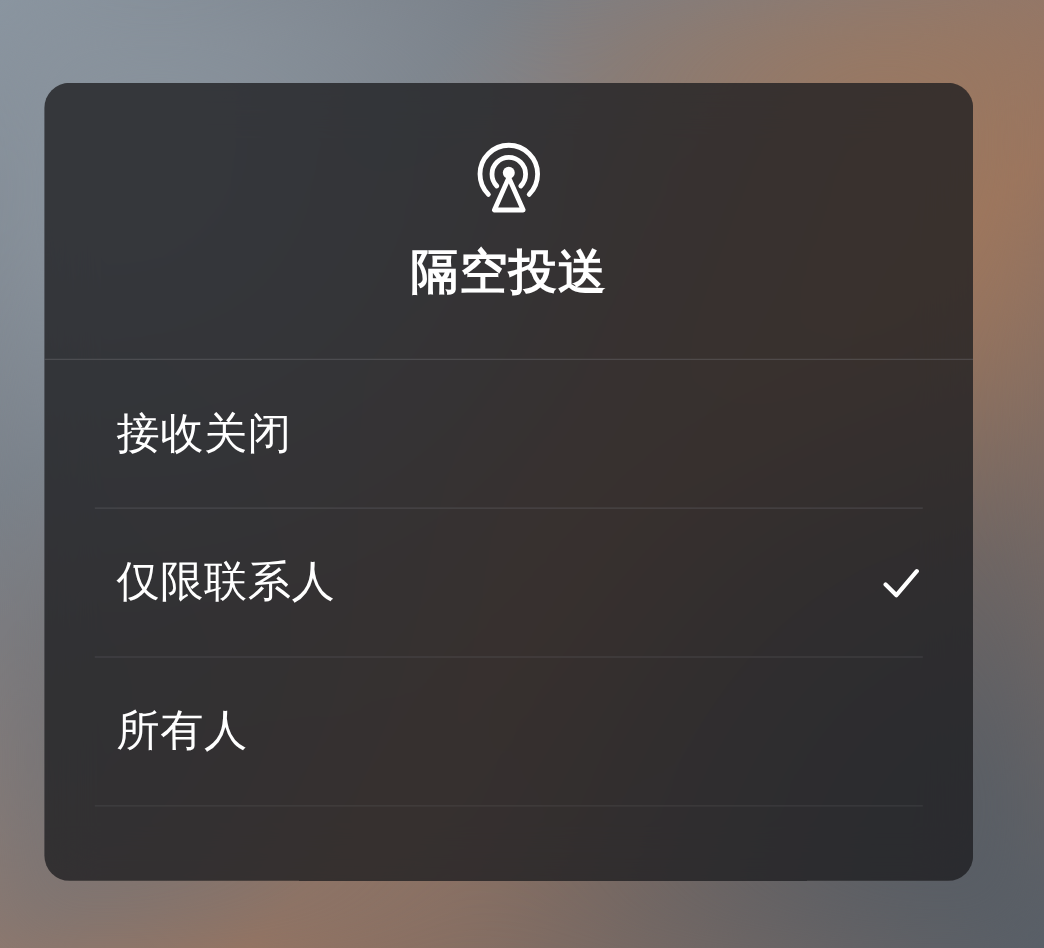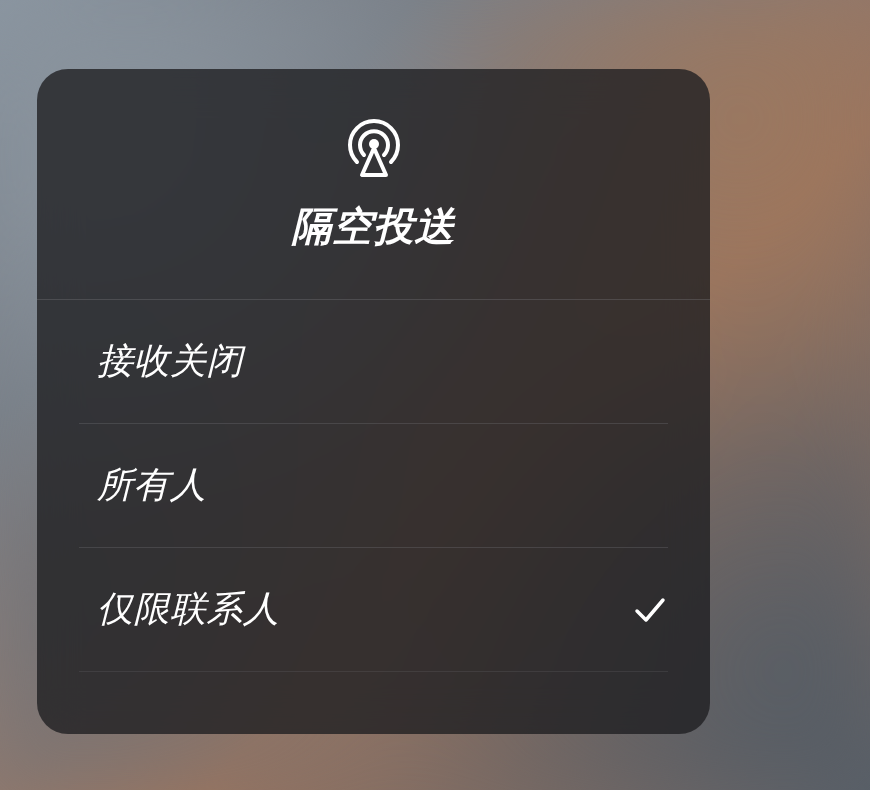--- a/index.html
+++ b/index.html
@@ -26,27 +26,26 @@
         radial-gradient(circle at 85% 15%, rgba(160,120,90,0.6) 0%, transparent 35%),
         radial-gradient(circle at 90% 85%, rgba(80,90,100,0.7) 0%, transparent 40%),
         radial-gradient(circle at 10% 80%, rgba(100,110,120,0.5) 0%, transparent 40%);
       filter: blur(30px);
     }
     
     .panel {
       position: absolute;
       top: 69px;
       left: 37px;
-      width: 673px;
+      width: 774px;
       height: 665px;
       background: rgba(30, 30, 32, 0.78);
-      border-radius: 31px;
+      border-radius: 21px;
       overflow: hidden;
       backdrop-filter: blur(20px);
-      font-style: italic;
     }
     
     .header {
       display: flex;
       flex-direction: column;
       align-items: center;
       justify-content: center;
       height: 231px;
       border-bottom: 1px solid rgba(120, 120, 125, 0.35);
     }
@@ -126,25 +125,25 @@
     </div>
     <div class="title">隔空投送</div>
   </div>
 
   <div class="options">
     <div class="option-row">
       <span class="option-label">接收关闭</span>
 
     </div>
     <div class="option-row">
-      <span class="option-label">所有人</span>
-
-    </div>
-    <div class="option-row">
       <span class="option-label">仅限联系人</span>
       <span class="check">
         <svg viewBox="0 0 36 36">
             <path d="M 5 19 L 14 28 L 31 8"></path>
           </svg>
       </span>
     </div>
+    <div class="option-row">
+      <span class="option-label">所有人</span>
+
+    </div>
   </div>
 </div>
 
 </body></html>

